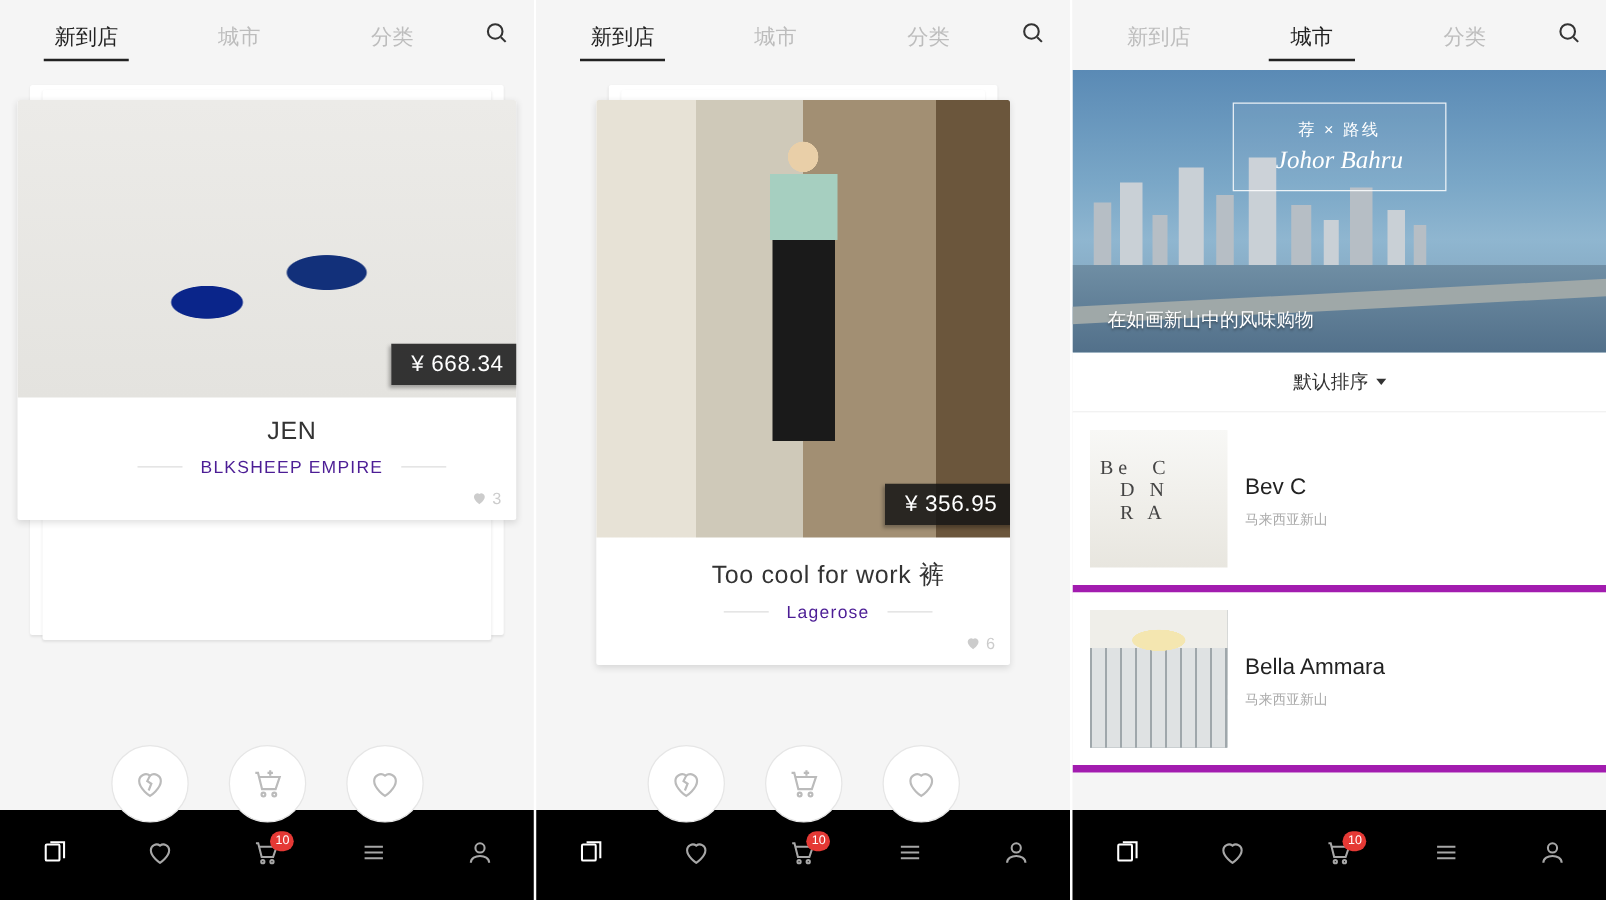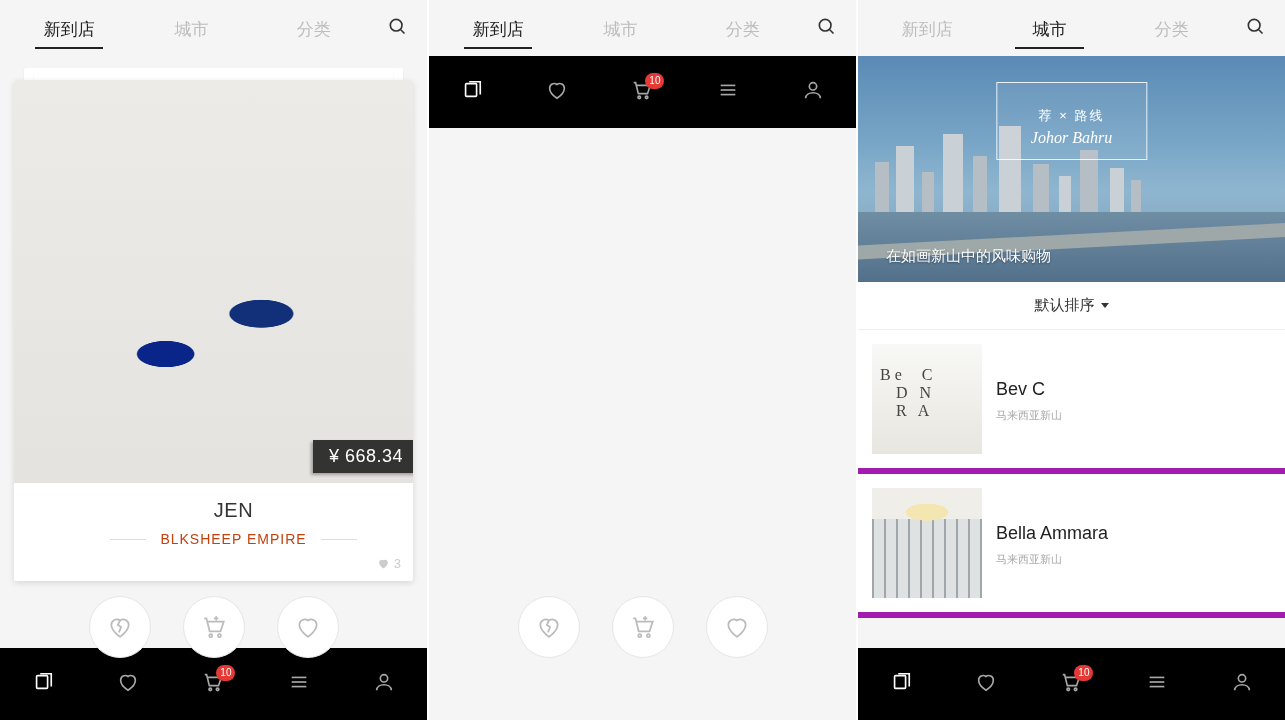--- a/index.html
+++ b/index.html
@@ -91,21 +91,21 @@
     position: absolute;
     top: 14px;
     left: 0;
     right: 0;
     background: #fff;
     border-radius: 2px;
     overflow: hidden;
     box-shadow: 0 2px 6px rgba(0,0,0,0.12);
   }
   .card-img {
-    height: 403px;
+    height: 238px;
     position: relative;
     background: #e0e0e0;
   }
   .price-tag {
     position: absolute;
     right: -4px;
     bottom: 10px;
     background: rgba(20,20,20,0.85);
     color: #fff;
     font-size: 18px;
@@ -119,21 +119,21 @@
     margin-left: 40px;
   }
   .card-title {
     font-size: 20px;
     color: #333;
     margin-bottom: 8px;
     letter-spacing: 0.5px;
   }
   .card-sub {
     font-size: 14px;
-    color: #c2410c;
+    color: #4c1d95;
     letter-spacing: 1px;
     position: relative;
     display: inline-block;
     padding: 0 14px;
   }
   .card-sub::before, .card-sub::after {
     content: "";
     position: absolute;
     top: 50%;
     width: 36px;
@@ -230,33 +230,33 @@
     position: absolute; left: -20px; right: -30px; bottom: 34px; height: 14px;
     background: #9fa8a8;
     transform: rotate(-3deg);
   }
   .hero-frame {
     position: absolute;
     top: 26px;
     left: 50%;
     transform: translateX(-50%);
     border: 1px solid rgba(255,255,255,0.85);
-    padding: 24px 34px 12px;
+    padding: 12px 34px 12px;
     text-align: center;
     background: rgba(255,255,255,0.06);
   }
   .hero-pre {
     color: #fff;
     font-size: 13px;
     letter-spacing: 2px;
     margin-bottom: 4px;
   }
   .hero-title {
     color: #fff;
-    font-size: 16px;
+    font-size: 20px;
     font-style: italic;
     font-family: Georgia, "Times New Roman", serif;
   }
   .hero-caption {
     position: absolute;
     bottom: 16px;
     left: 28px;
     color: #fff;
     font-size: 15px;
     text-shadow: 0 1px 2px rgba(0,0,0,0.4);
@@ -448,20 +448,41 @@
       <div class="tab">城市</div>
       <div class="tab">分类</div>
       <div class="search-btn">
         <svg viewBox="0 0 24 24" fill="none" stroke="currentColor" stroke-width="2">
             <circle cx="11" cy="11" r="7"></circle>
             <line x1="21" y1="21" x2="16.5" y2="16.5"></line>
           </svg>
       </div>
     </div>
 
+    <div class="content">
+      <div class="card-stack" style="padding:0 34px;">
+        <div class="card-ghost" style="left:44px;right:44px"></div>
+        <div class="card-ghost g2" style="left:54px;right:54px"></div>
+        <div class="card" style="left:34px;right:34px">
+          <div class="card-img model" style="height:350px">
+            <div class="price-tag">¥ 356.95</div>
+          </div>
+          <div class="card-body">
+            <div class="card-title">Too cool for work 裤</div>
+            <div class="card-sub">Lagerose</div>
+            <div class="likes">
+              <svg viewBox="0 0 24 24" fill="currentColor">
+                  <path d="M12 21s-8-5.3-8-11a5 5 0 0 1 8-4 5 5 0 0 1 8 4c0 5.7-8 11-8 11z"></path>
+                </svg>
+              <span>6</span>
+            </div>
+          </div>
+        </div>
+      </div>
+    </div>
 
     <div class="actions">
       <div class="circle">
         <svg viewBox="0 0 24 24" fill="none" stroke="currentColor" stroke-width="1.6">
             <path d="M12 21s-8-5.3-8-11a5 5 0 0 1 8-4 5 5 0 0 1 8 4c0 5.7-8 11-8 11z"></path>
             <path d="M12 6l-2 4 3 2-2 5"></path>
           </svg>
       </div>
       <div class="circle">
         <svg viewBox="0 0 24 24" fill="none" stroke="currentColor" stroke-width="1.6">

